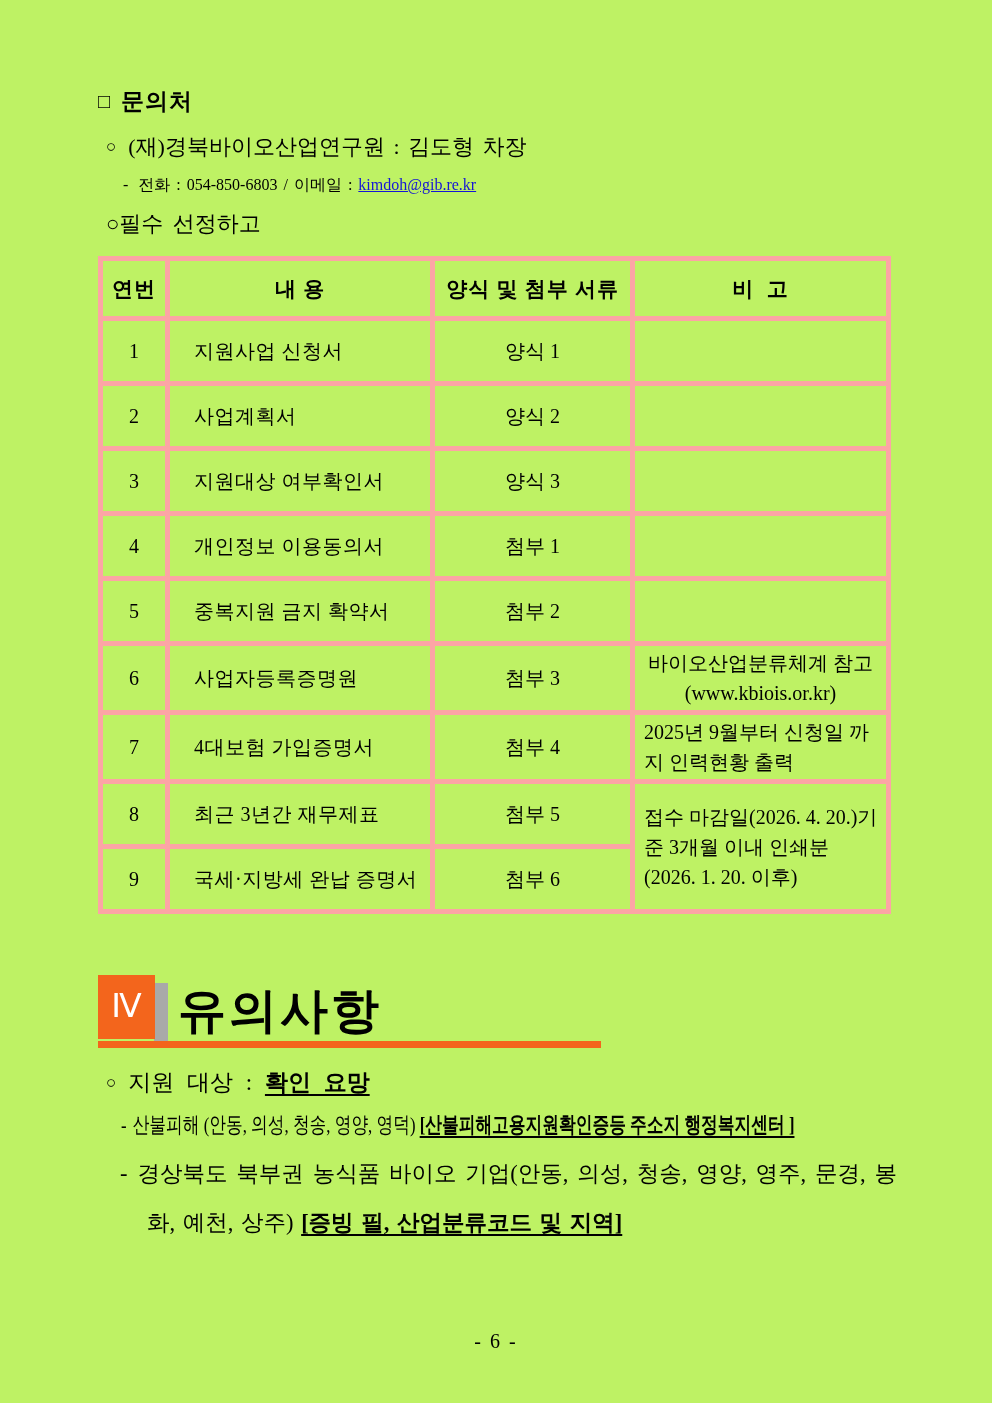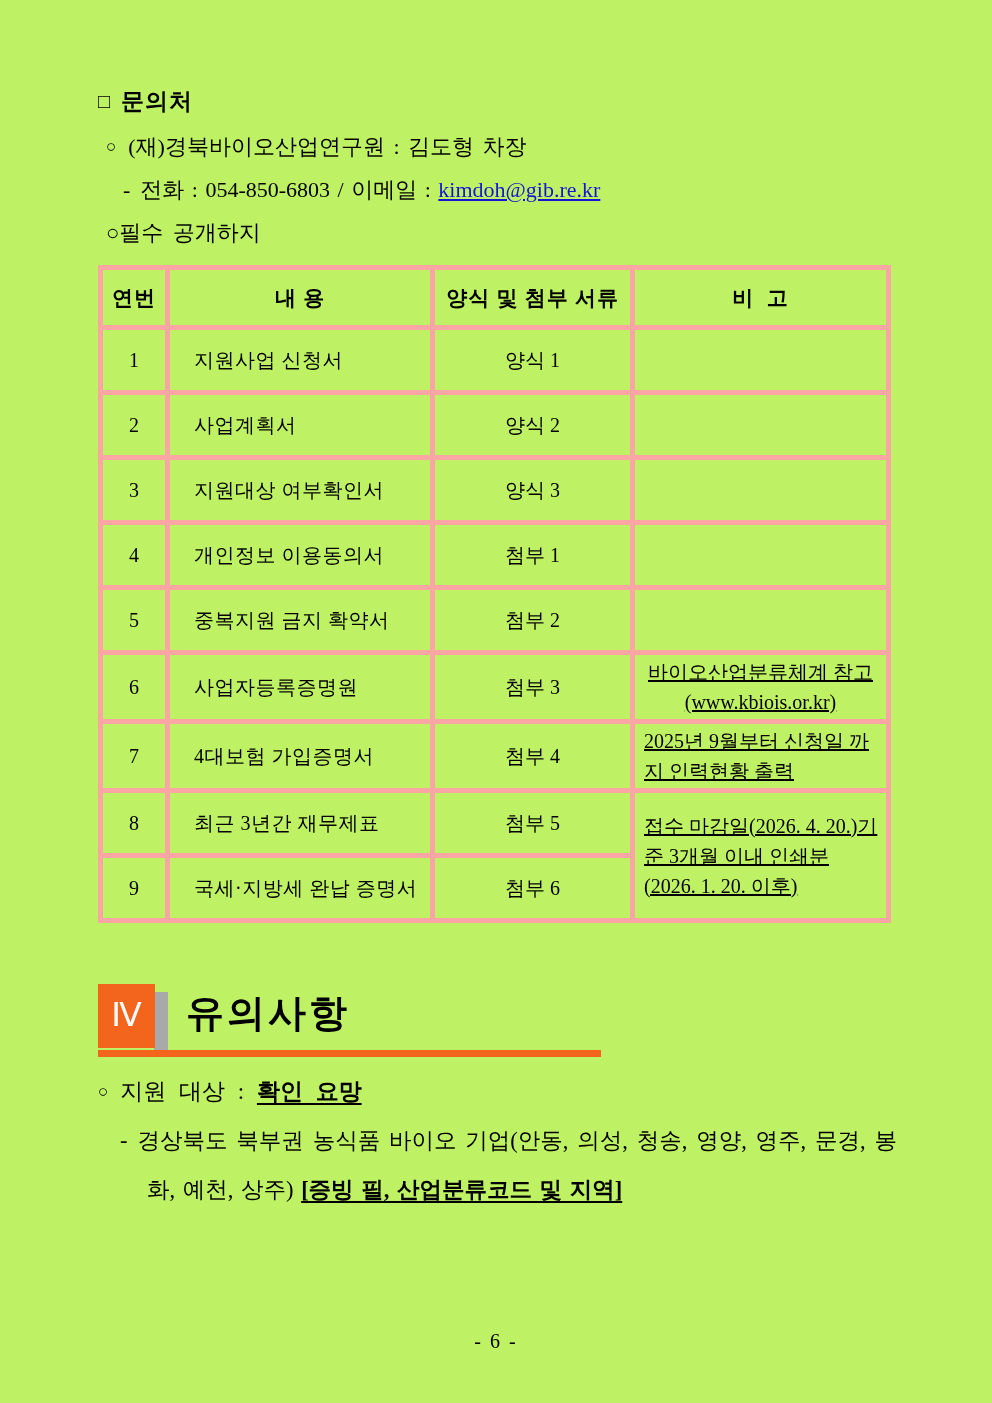--- a/index.html
+++ b/index.html
@@ -12,63 +12,63 @@
     font-family:"Liberation Serif","DejaVu Serif",serif;
     color:#000;
   }
   .content { padding:86px 94px 0 98px; }
 
   
   .l-heading { font-size:23px; font-weight:700; margin-bottom:15px; letter-spacing:1px; }
   .l-heading .sq { font-size:20px; font-weight:400; margin-right:10px; position:relative; top:-1px; }
   .l-org  { font-size:22px; margin:0 0 13px 8px; word-spacing:3px; }
   .l-org .circ, .l-b1 .circ, .l-b2 .circ { font-size:17px; margin-right:12px; position:relative; top:-2px; }
-  .l-phone { font-size:22px; margin:0 0 13px 25px; word-spacing:2px;font-family:Liberation Serif, serif; }
+  .l-phone { font-size:16px; margin:0 0 13px 25px; word-spacing:2px;font-family:Liberation Serif, serif; }
   .l-phone .dash { margin-right:10px; }
   a.email { color:var(--link_blue); text-decoration:underline; }
   .l-docs { font-size:22px; margin:0 0 17px 8px; word-spacing:4px; }
 
   
   table.docs {
     border-collapse:collapse;
     width:788px;
     border:2px solid #000;
     table-layout:fixed;
   }
   table.docs th, table.docs td { border:5px solid #fca5a5; }
   table.docs th {
     height:60px; font-size:21px; font-weight:600;
     text-align:center; white-space:pre; letter-spacing:1px;
   }
   table.docs td { height:65px; font-size:20px; }
   td.c-no   { text-align:center; }
   td.c-cont { text-align:left; padding-left:24px; letter-spacing:0.5px; }
   td.c-form { text-align:center; }
-  td.c-note { font-size:17px; line-height:1.5;text-decoration:underline; }
+  td.c-note { font-size:17px; line-height:1.5; }
   td.c-note.center { text-align:center; padding:2px 4px; }
   td.c-note.left   { text-align:left; padding:2px 8px 2px 9px; }
 
   
   .sec-header { position:relative; height:76px; margin-top:61px; }
   .sec-graybar { position:absolute; left:56px; top:8px; width:14px; height:62px; background:var(--gray_tab); }
   .sec-numbox {
     position:absolute; left:0; top:0; width:57px; height:64px;
     background:var(--orange); color:#fff;
     font-size:33px; text-align:center; line-height:62px;
     font-family:"Liberation Serif",serif;
   }
   .sec-title {
-    position:absolute; left:88px; top:4px;
-    font-size:38px; font-weight:800; letter-spacing:3px;
+    position:absolute; left:80px; top:4px;
+    font-size:48px; font-weight:800; letter-spacing:3px;
     font-family:"Liberation Sans","DejaVu Sans",sans-serif;
   }
   .sec-rule { position:absolute; left:0; top:66px; width:503px; height:7px; background:var(--orange); }
 
   
-  .l-b1 { font-size:23px; margin:16px 0 0 0; word-spacing:7px; }
+  .l-b1 { font-size:23px; margin:16px 0 0 8px; word-spacing:7px; }
   .emph-u  { font-weight:600; text-decoration:underline; text-underline-offset:4px; }
   .l-sub1 { font-size:22px; margin:12px 0 0 23px; white-space:nowrap; }
   .cond { display:inline-block; transform:scaleX(0.76); transform-origin:0 50%; white-space:nowrap; }
   .cond .dash { margin-right:8px; }
   .emph-b { font-weight:700; text-decoration:underline; text-underline-offset:4px; }
   .l-sub2 {
     font-size:22.5px; margin:9px 0 0 0; width:799px;
     padding-left:49px; text-indent:-27px;
     text-align:justify; line-height:49px; word-spacing:2px;
   }
@@ -95,21 +95,21 @@
     <div class="l-heading">
       <span class="sq">□</span><span>문의처</span>
     </div>
     <div class="l-org">
       <span class="circ">○</span><span>(재)경북바이오산업연구원 : 김도형 차장</span>
     </div>
     <div class="l-phone">
       <span class="dash">-</span><span>전화 : 054-850-6803 / 이메일 : </span><a class="email" href="#">kimdoh@gib.re.kr</a>
     </div>
     <div class="l-docs">
-      <span class="circ">○</span><span>필수 공개하지</span>
+      <span class="circ">○</span><span>필수 선정하고</span>
     </div>
 
     <table class="docs">
       <colgroup>
           <col style="width:67px">
           <col style="width:265px">
           <col style="width:200px">
           <col style="width:256px">
         </colgroup>
       <thead>
@@ -180,19 +180,22 @@
     <div class="sec-header">
       <div class="sec-graybar"></div>
       <div class="sec-numbox"><span>Ⅳ</span></div>
       <div class="sec-title">유의사항</div>
       <div class="sec-rule"></div>
     </div>
 
     <div class="l-b1">
       <span class="circ">○</span><span>지원 대상 : </span><span class="emph-u">확인 요망</span>
     </div>
+    <div class="l-sub1">
+      <span class="cond"><span class="dash">-</span><span>산불피해 (안동, 의성, 청송, 영양, 영덕) </span><span class="emph-b">[산불피해고용지원확인증등 주소지 행정복지센터 ]</span></span>
+    </div>
     <div class="l-sub2">
       <span class="dash">-</span><span>경상북도 북부권 농식품 바이오 기업(안동, 의성, 청송, 영양, 영주, 문경, 봉화, 예천, 상주) </span><span class="emph-b">[증빙 필, 산업분류코드 및 지역]</span>
     </div>
   </div>
 
   <div class="footer">- 6 -</div>
 </div>
 
 </body></html>

